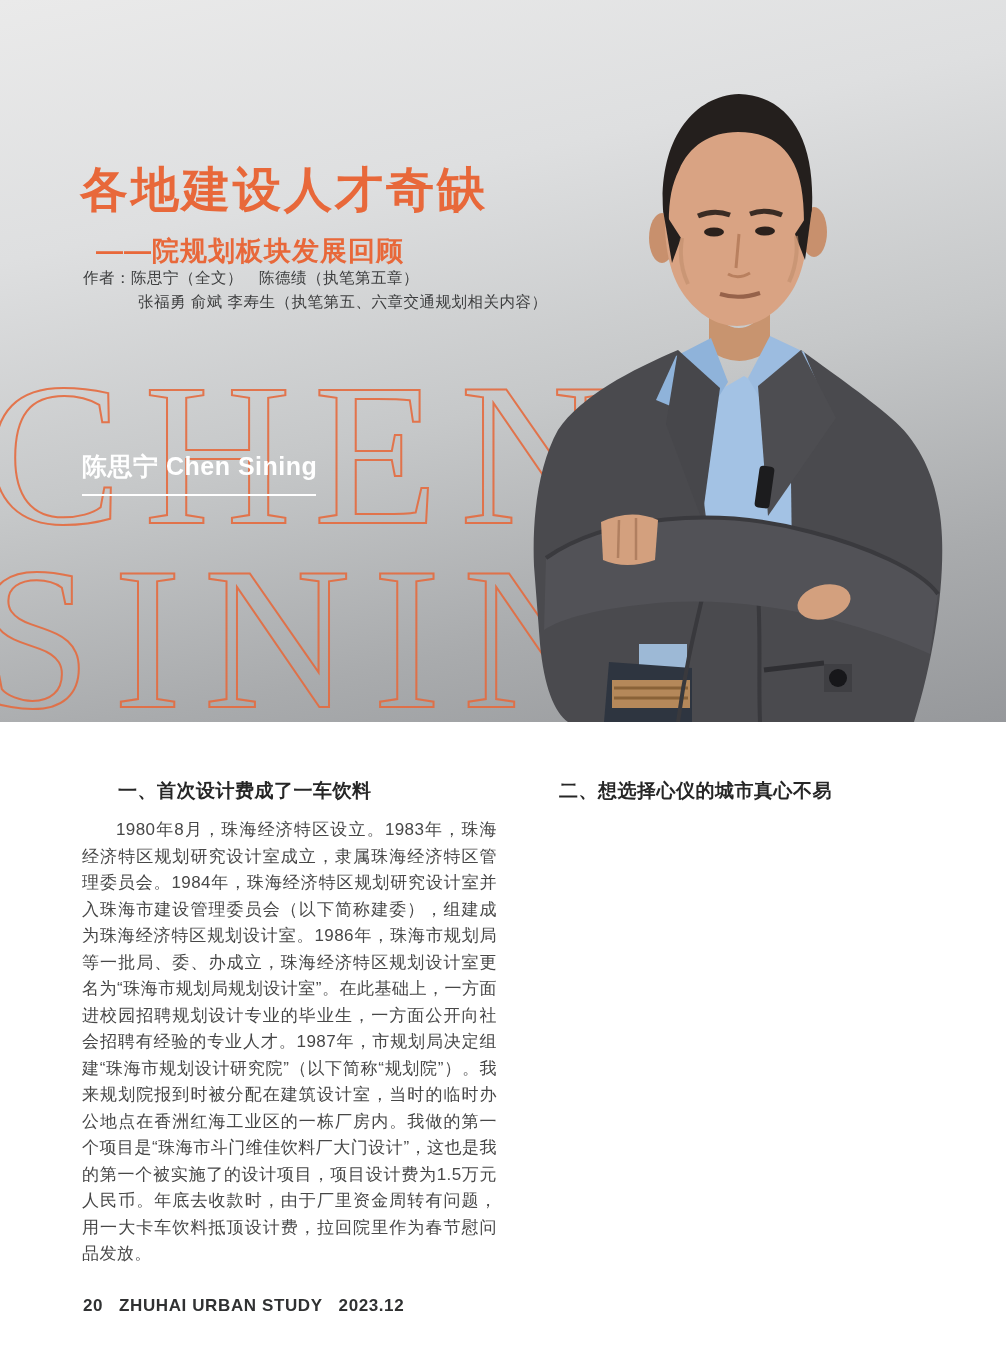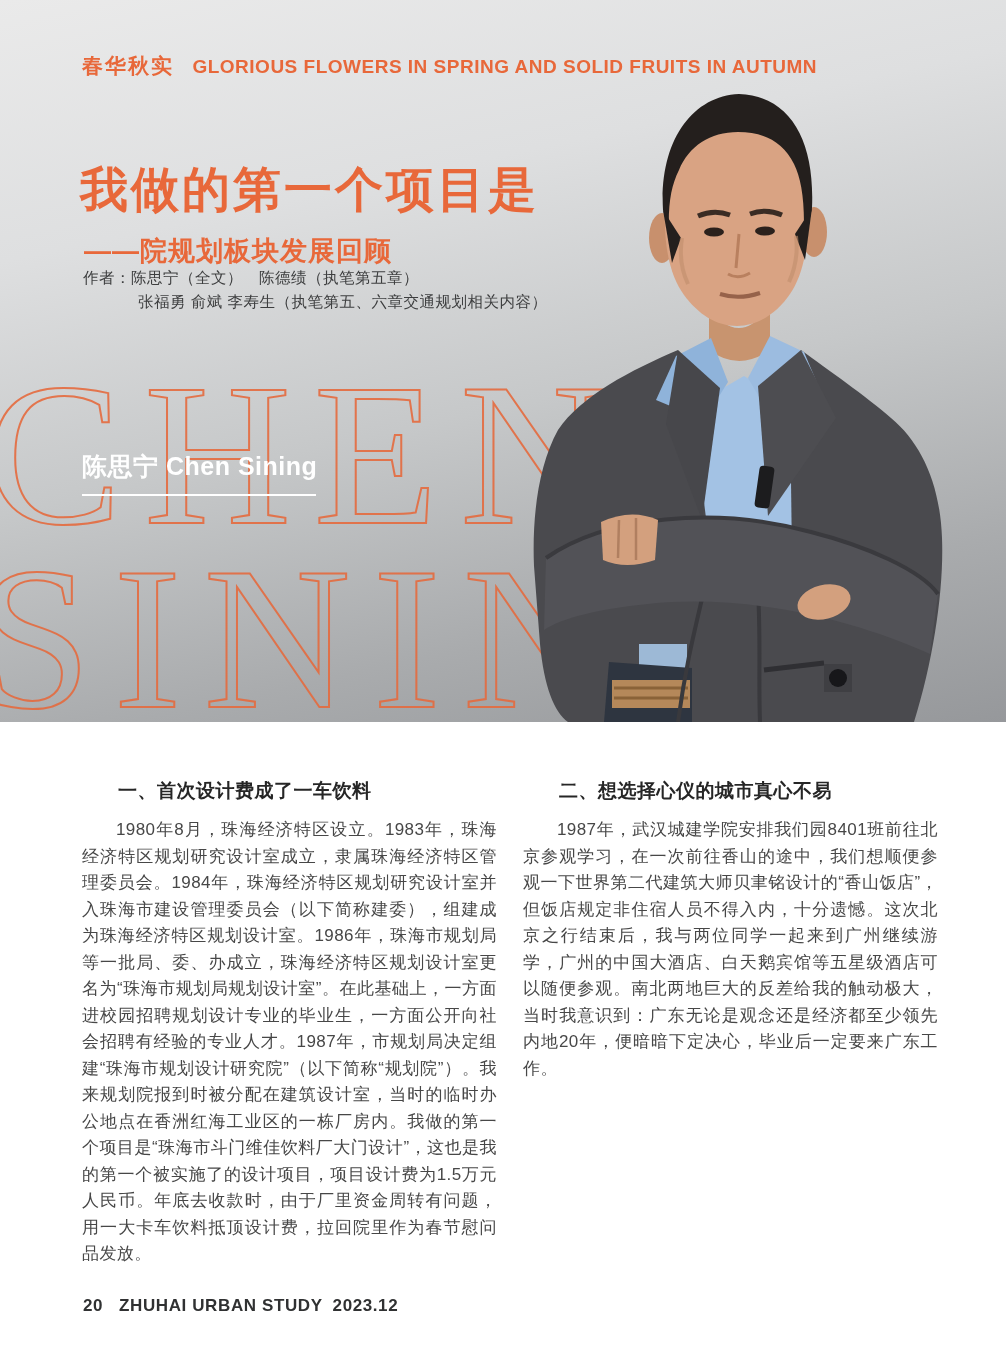--- a/index.html
+++ b/index.html
@@ -22,21 +22,21 @@
     letter-spacing:22px; line-height:1; white-space:nowrap; user-select:none;
   }
   .wm-row1 { left:-14px; top:352px; font-size:204px; }
   .wm-row2 { left:-22px; top:536px; font-size:204px; }
 
   .eyebrow { position:absolute; left:82px; top:52px; white-space:nowrap; }
   .eyebrow .cn { color:#e8683a; font-size:21px; font-weight:800; letter-spacing:2px; }
   .eyebrow .en { color:#e8683a; font-size:19px; font-weight:600; letter-spacing:0.5px; margin-left:14px; }
 
   .title    { position:absolute; left:80px; top:158px; color:#e8683a; font-size:48px; font-weight:900; letter-spacing:3px; }
-  .subtitle { position:absolute; left:84px; top:233px; color:#e8683a; font-size:27px; font-weight:700; letter-spacing:1px;text-align:center; }
+  .subtitle { position:absolute; left:96px; top:233px; color:#e8683a; font-size:27px; font-weight:700; letter-spacing:1px;text-align:center; }
 
   .authors  { position:absolute; left:83px; top:266px; color:#3d3e3f; font-size:15.5px; line-height:24px; letter-spacing:0.5px; }
   .authors .line2 { margin-left:55px; }
 
   
   .profile { position:absolute; left:82px; top:450px; width:276px; }
   .profile .name { color:#ffffff; font-size:25px; font-weight:800; letter-spacing:0.5px; }
   .profile .rule { width:234px; height:2px; background:#ffffff; margin:11px 0 12px 0; }
   .profile .bio  { color:#ffffff; font-size:17px; line-height:26px; text-align:justify; letter-spacing:0.6px; }
 
@@ -50,38 +50,34 @@
   .sec-heading { font-size:19px; font-weight:800; color:#262626; text-indent:36px; letter-spacing:0.5px; margin-bottom:13px; }
   .col p {
     font-size:17px; line-height:26.5px; color:#474747; text-align:justify;
     text-indent:2em; letter-spacing:0.4px;
   }
   .col p + p { margin-top:0; }
 
   
   .footer { position:absolute; left:83px; top:1296px; color:#303132; font-size:17px; font-weight:600; letter-spacing:0.6px; }
   .footer .num { margin-right:16px; }
-  .footer .issue { margin-left:10px; }
+  .footer .issue { margin-left:16px; }
 </style>
 </head>
 <body>
 
 <div class="page">
 
   <div class="hero">
 
     <div class="watermark wm-row1">CHEN</div>
     <div class="watermark wm-row2">SINING</div>
 
-    <div class="eyebrow">
-      <span class="cn">春华秋实</span>
-      <span class="en">GLORIOUS FLOWERS IN SPRING AND SOLID FRUITS IN AUTUMN</span>
-    </div>
 
-    <h1 class="title">我做的第一个项目是</h1>
+    <h1 class="title">各地建设人才奇缺</h1>
     <h2 class="subtitle">——院规划板块发展回顾</h2>
 
     <div class="authors">
       <div class="line1">作者：陈思宁（全文）　陈德绩（执笔第五章）</div>
       <div class="line2">张福勇 俞斌 李寿生（执笔第五、六章交通规划相关内容）</div>
     </div>
 
     <svg class="portrait" viewBox="0 0 500 634" aria-hidden="true">
 
       <path d="M172,262 C125,282 75,308 52,342 C32,378 26,430 28,478 L34,556 C38,598 48,624 62,634 L408,634 C428,570 438,500 436,450 C434,395 415,355 385,330 C360,308 322,282 295,262 C300,305 290,380 258,432 L250,470 L216,462 L205,432 C180,372 172,300 172,262 Z" fill="#4a4a4e"></path>
@@ -149,21 +145,20 @@
   </div>
 
   <div class="content">
     <div class="cols">
       <div class="col">
         <div class="sec-heading">一、首次设计费成了一车饮料</div>
         <p>1980年8月，珠海经济特区设立。1983年，珠海经济特区规划研究设计室成立，隶属珠海经济特区管理委员会。1984年，珠海经济特区规划研究设计室并入珠海市建设管理委员会（以下简称建委），组建成为珠海经济特区规划设计室。1986年，珠海市规划局等一批局、委、办成立，珠海经济特区规划设计室更名为“珠海市规划局规划设计室”。在此基础上，一方面进校园招聘规划设计专业的毕业生，一方面公开向社会招聘有经验的专业人才。1987年，市规划局决定组建“珠海市规划设计研究院”（以下简称“规划院”）。我来规划院报到时被分配在建筑设计室，当时的临时办公地点在香洲红海工业区的一栋厂房内。我做的第一个项目是“珠海市斗门维佳饮料厂大门设计”，这也是我的第一个被实施了的设计项目，项目设计费为1.5万元人民币。年底去收款时，由于厂里资金周转有问题，用一大卡车饮料抵顶设计费，拉回院里作为春节慰问品发放。</p>
       </div>
       <div class="col">
         <div class="sec-heading">二、想选择心仪的城市真心不易</div>
-        <p>1987年，武汉城建学院安排我们园8401班前往北京参观学习，在一次前往香山的途中，我们想顺便参观一下世界第二代建筑大师贝聿铭设计的“香山饭店”，但饭店规定非住宿人员不得入内，十分遗憾。这次北京之行结束后，我与两位同学一起来到广州继续游学，广州的中国大酒店、白天鹅宾馆等五星级酒店可以随便参观。南北两地巨大的反差给我的触动极大，当时我意识到：广东无论是观念还是经济都至少领先内地20年，便暗暗下定决心，毕业后一定要来广东工作。</p>
       </div>
     </div>
   </div>
 
   <div class="footer">
     <span class="num">20</span><span>ZHUHAI URBAN STUDY</span><span class="issue">2023.12</span>
   </div>
 
 </div>
 

